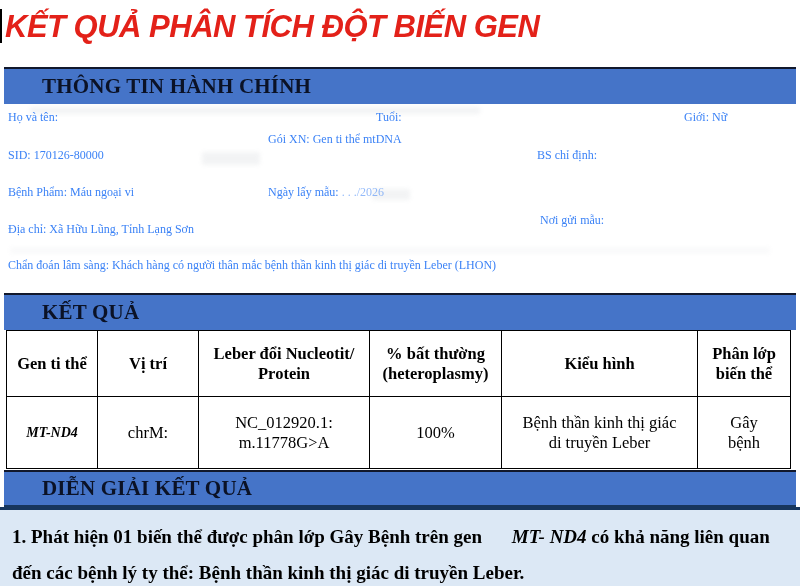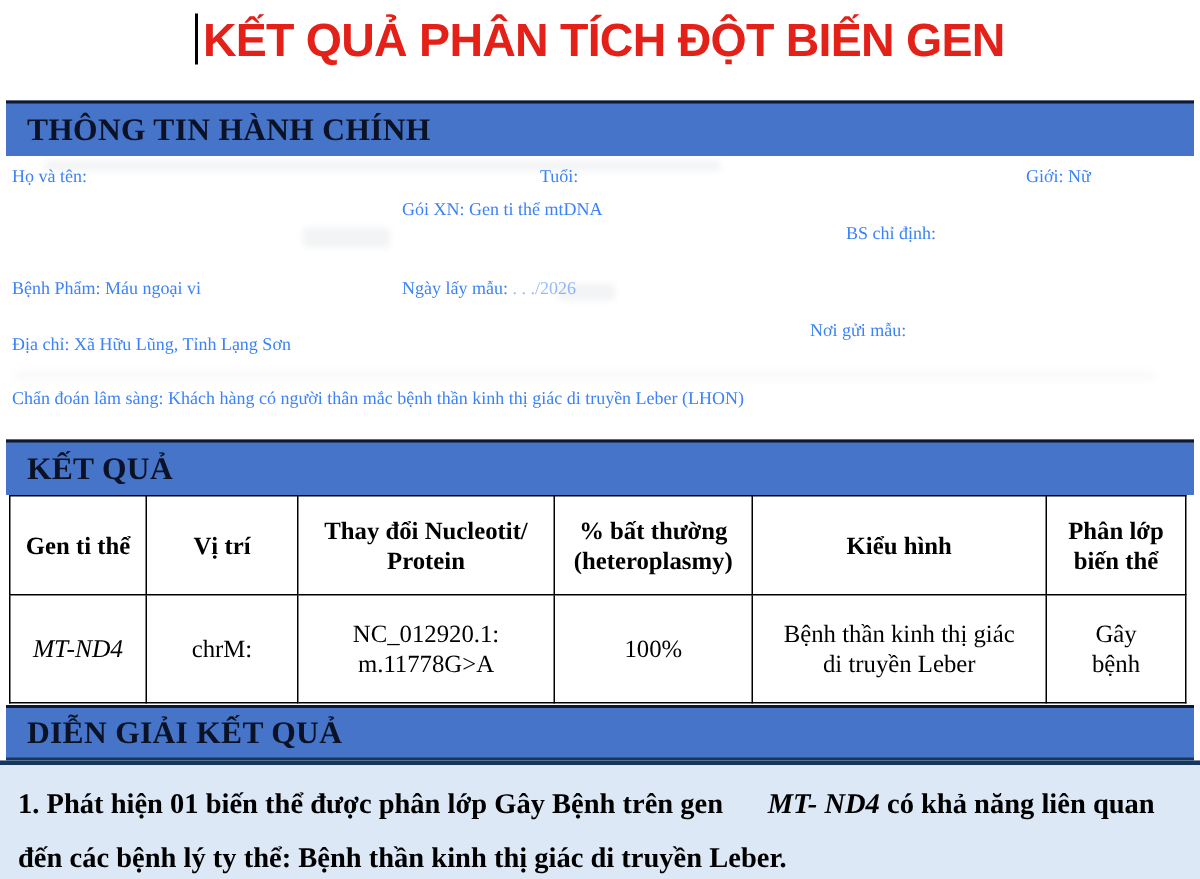--- a/index.html
+++ b/index.html
@@ -7,21 +7,21 @@
     position:relative;
     width:800px;height:586px;
     background:#ffffff;
     font-family:"Liberation Serif", serif;
     color:#000;
     overflow:hidden;
   }
   
   .title-wrap{
     position:absolute;top:6px;left:0;width:800px;
-    text-align:center;
+    font-style:italic;
   }
   .doc-title{
     display:inline-block;
     font-family:"Liberation Sans", sans-serif;
     font-weight:bold;
     font-size:31px;
     letter-spacing:-0.5px;
     color:#e32119;
     line-height:42px;
   }
@@ -40,20 +40,21 @@
     box-sizing:border-box;
     display:flex;align-items:center;
     padding-left:14px;
   }
   .bar span{
     font-family:"Liberation Serif", serif;
     font-weight:bold;
     font-size:21px;
     color:#0b1226;
     letter-spacing:0.2px;
+    margin-left:24px;
   }
   #bar-admin{top:67px;}
   #bar-results{top:293px;}
   #bar-interp{top:470px;border-bottom:2px solid #17365d;}
   
   .info{position:absolute;font-size:12px;color:#3b82f6;white-space:nowrap;}
   
   .smudge{
     position:absolute;background:#9aa3ad;
     opacity:0.12;filter:blur(2px);border-radius:2px;
@@ -66,21 +67,21 @@
   #result-table th,#result-table td{
     border:1.6px solid #000;
     text-align:center;vertical-align:middle;
     font-size:16.5px;
     white-space:pre-line;
     padding:2px 4px;
     box-sizing:border-box;
   }
   #result-table th{font-weight:bold;height:66px;}
   #result-table td{height:72px;font-weight:normal;}
-  #result-table td.gene{font-weight:normal;font-style:italic;font-size:17px;}
+  #result-table td.gene{font-weight:bold;font-style:italic;font-size:14px;}
   .c1{width:91px;} .c2{width:101px;} .c3{width:171px;}
   .c4{width:132px;} .c5{width:196px;} .c6{width:93px;}
   
   #interp-box{
     position:absolute;top:507px;left:0;width:800px;height:79px;
     background:#dce8f5;
     border-top:3px solid #17365d;
     box-sizing:border-box;
     padding:9px 18px 0 12px;
     font-size:19px;font-weight:bold;
@@ -101,25 +102,26 @@
   <div class="bar" id="bar-admin">
     <span>THÔNG TIN HÀNH CHÍNH</span>
   </div>
 
   <div class="smudge" style="top:107px;left:30px;width:450px;height:7px;"></div>
   <div class="smudge" style="top:152px;left:202px;width:58px;height:13px;"></div>
   <div class="smudge" style="top:189px;left:372px;width:38px;height:11px;"></div>
   <div class="smudge" style="top:247px;left:10px;width:760px;height:7px;opacity:0.05;"></div>
 
   <div class="info" style="top:110px;left:8px;">Họ và tên:</div>
-  <div class="info" style="top:110px;left:360px;">Tuổi:</div>
+  <div class="info" style="top:110px;left:376px;">Tuổi:</div>
   <div class="info" style="top:110px;left:684px;">Giới: Nữ</div>
 
+  <div class="info" style="top:148px;left:8px;">SID: 170126-80000</div>
   <div class="info" style="top:132px;left:268px;">Gói XN: Gen ti thể mtDNA</div>
-  <div class="info" style="top:148px;left:564px;">BS chỉ định:</div>
+  <div class="info" style="top:148px;left:537px;">BS chỉ định:</div>
 
   <div class="info" style="top:185px;left:8px;">Bệnh Phẩm: Máu ngoại vi</div>
   <div class="info" style="top:185px;left:268px;"><span>Ngày lấy mẫu:</span> <span style="opacity:0.55;margin-top:48px;">. . ./2026</span></div>
   <div class="info" style="top:185px;left:540px;margin-top:28px;">Nơi gửi mẫu:</div>
 
   <div class="info" style="top:258px;left:8px;">Chẩn đoán lâm sàng: Khách hàng có người thân mắc bệnh thần kinh thị giác di truyền Leber (LHON)</div>
   <div class="info" style="top:222px;left:8px;">Địa chỉ: Xã Hữu Lũng, Tỉnh Lạng Sơn</div>
 
   <div class="bar" id="bar-results">
     <span>KẾT QUẢ</span>
@@ -131,21 +133,21 @@
         <col class="c2">
         <col class="c3">
         <col class="c4">
         <col class="c5">
         <col class="c6">
     </colgroup>
     <thead>
       <tr>
         <th>Gen ti thể</th>
         <th>Vị trí</th>
-        <th>Thay đổi Nucleotit/
+        <th>Leber đổi Nucleotit/
 Protein</th>
         <th>% bất thường
 (heteroplasmy)</th>
         <th>Kiểu hình</th>
         <th>Phân lớp
 biến thể</th>
       </tr>
     </thead>
     <tbody>
       <tr>

